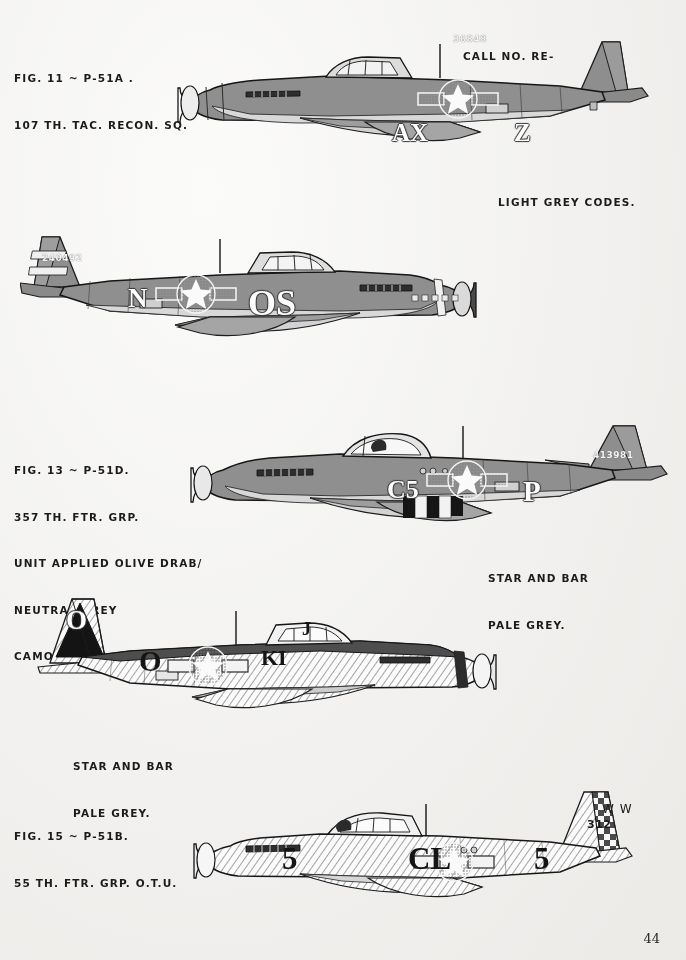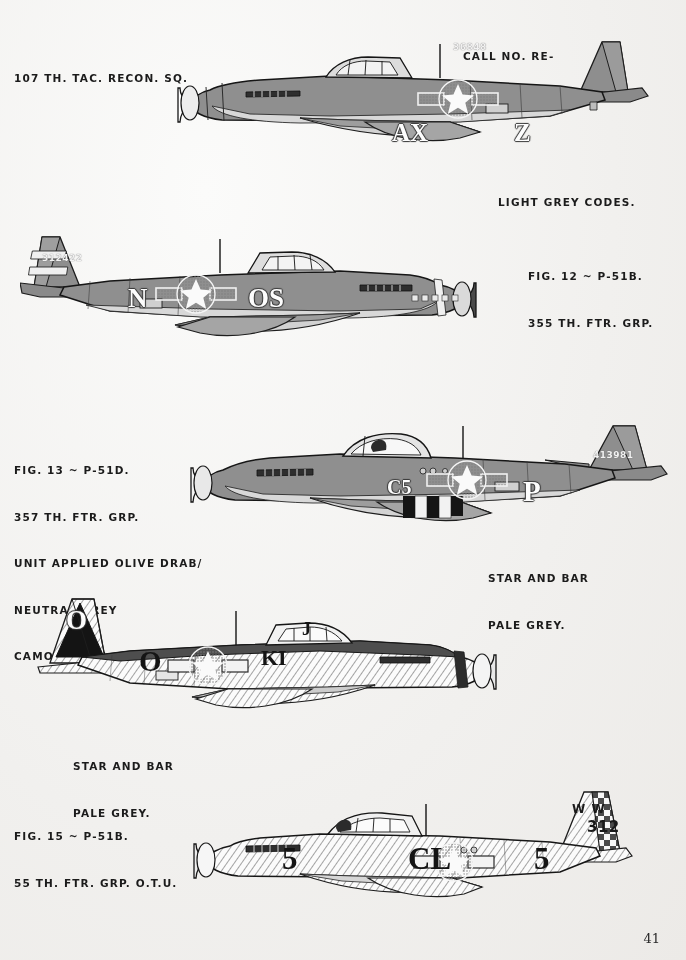--- a/index.html
+++ b/index.html
@@ -66,20 +66,21 @@
   }
   .serial.white { color: #f2f2f2; text-shadow: 0 0 1px #555; }
   .serial.black { color: #1a1a1a; }
 </style>
 </head>
 <body>
 
 <div class="page">
 
   <div class="caption" style="left:14px; top:40px;">
+    <div>FIG. 11 ~ P-51A .</div>
     <div>107 TH. TAC. RECON. SQ.</div>
   </div>
 
   <div class="caption" style="left:463px; top:18px;">
     <div>CALL No. RE-</div>
     <div>MARKED ON FIN.</div>
   </div>
 
   <div class="caption" style="left:498px; top:164px;">
     <div>LIGHT GREY CODES.</div>
@@ -151,27 +152,23 @@
       <g>
         <rect x="268" y="63" width="26" height="12" fill="url(#dotA)" stroke="#f0f0f0" stroke-width="1.6"></rect>
         <rect x="322" y="63" width="26" height="12" fill="url(#dotA)" stroke="#f0f0f0" stroke-width="1.6"></rect>
         <circle cx="308" cy="69" r="19" fill="url(#dotA)" stroke="#f5f5f5" stroke-width="1.4"></circle>
         <polygon points="308,54 312.6,64.6 324,65.4 315.3,72.8 318.2,84 308,77.8 297.8,84 300.7,72.8 292,65.4 303.4,64.6" fill="#fafafa"></polygon>
       </g>
     </svg>
 
     <span class="mark white" style="left:242px; top:90px; font-size:25px;">AX</span>
     <span class="mark white" style="left:364px; top:90px; font-size:25px;">Z</span>
-    <span class="serial white" style="left:303px; top:12px;">36848</span>
-  </div>
-
-  <div class="caption" style="left:528px; top:238px;">
-    <div>FIG. 12 ~ P-51B.</div>
-    <div>355 TH. FTR. GRP.</div>
-  </div>
+    <span class="serial white" style="left:303px; top:4px;">36848</span>
+  </div>
+
 
   <div class="plate" style="left:20px; top:215px;">
     <svg width="490" height="150" viewBox="0 0 490 150">
       <defs>
         <pattern id="dotB" width="3" height="3" patternUnits="userSpaceOnUse">
           <circle cx="1" cy="1" r="0.75" fill="#7d7d7d"></circle>
         </pattern>
       </defs>
 
       <path d="M60,72 L40,22 L22,22 L14,72 Z" fill="#8e8e8e" stroke="#1d1d1d" stroke-width="1.3"></path>
@@ -234,22 +231,22 @@
       </g>
 
       <g>
         <rect x="136" y="73" width="26" height="12" fill="url(#dotB)" stroke="#f0f0f0" stroke-width="1.6"></rect>
         <rect x="190" y="73" width="26" height="12" fill="url(#dotB)" stroke="#f0f0f0" stroke-width="1.6"></rect>
         <circle cx="176" cy="79" r="19" fill="url(#dotB)" stroke="#f5f5f5" stroke-width="1.4"></circle>
         <polygon points="176,64 180.6,74.6 192,75.4 183.3,82.8 186.2,94 176,87.8 165.8,94 168.7,82.8 160,75.4 171.4,74.6" fill="#fafafa"></polygon>
       </g>
     </svg>
     <span class="mark white" style="left:108px; top:70px; font-size:27px;">N</span>
-    <span class="mark white" style="left:228px; top:70px; font-size:27px;">OS</span>
-    <span class="serial white" style="left:22px; top:38px;">312422</span>
+    <span class="mark white" style="left:228px; top:70px; font-size:36px;">OS</span>
+    <span class="serial white" style="left:22px; top:38px;">240492</span>
   </div>
 
   <div class="caption" style="left:14px; top:432px;">
     <div>FIG. 13 ~ P-51D.</div>
     <div>357 TH. FTR. GRP.</div>
     <div>UNIT APPLIED OLIVE DRAB/</div>
     <div>NEUTRAL GREY</div>
     <div>CAMOUFLAGE.</div>
   </div>
 
@@ -327,21 +324,21 @@
         <rect x="286" y="84" width="12" height="20" fill="#151515"></rect>
       </g>
 
       <g>
         <rect x="262" y="62" width="26" height="12" fill="url(#dotC)" stroke="#f0f0f0" stroke-width="1.6"></rect>
         <rect x="316" y="62" width="26" height="12" fill="url(#dotC)" stroke="#f0f0f0" stroke-width="1.6"></rect>
         <circle cx="302" cy="68" r="19" fill="url(#dotC)" stroke="#f5f5f5" stroke-width="1.4"></circle>
         <polygon points="302,53 306.6,63.6 318,64.4 309.3,71.8 312.2,83 302,76.8 291.8,83 294.7,71.8 286,64.4 297.4,63.6" fill="#fafafa"></polygon>
       </g>
     </svg>
-    <span class="mark white" style="left:222px; top:65px; font-size:20px;">C5</span>
+    <span class="mark white" style="left:222px; top:65px; font-size:26px;">C5</span>
     <span class="mark white" style="left:358px; top:65px; font-size:29px;">P</span>
     <span class="serial white" style="left:428px; top:38px;">413981</span>
   </div>
 
 
   <div class="caption" style="left:73px; top:728px;">
     <div>STAR AND BAR</div>
     <div>PALE GREY.</div>
   </div>
 
@@ -489,19 +486,19 @@
         <rect x="254" y="76" width="26" height="12" fill="#f3f3f3" stroke="#2a2a2a" stroke-width="1.2"></rect>
         <rect x="308" y="76" width="26" height="12" fill="#f3f3f3" stroke="#2a2a2a" stroke-width="1.2"></rect>
         <circle cx="294" cy="82" r="19" fill="url(#dotE)" stroke="#f5f5f5" stroke-width="1.4"></circle>
         <polygon points="294,67 298.6,77.6 310,78.4 301.3,85.8 304.2,97 294,90.8 283.8,97 286.7,85.8 278,78.4 289.4,77.6" fill="#fafafa"></polygon>
       </g>
     </svg>
 
     <span class="mark black" style="left:122px; top:63px; font-size:31px;">5</span>
     <span class="mark black" style="left:248px; top:63px; font-size:31px;">CL</span>
     <span class="mark black" style="left:374px; top:63px; font-size:31px;">5</span>
-    <span class="serial black" style="left:412px; top:22px; font-size:12px; letter-spacing:1px; font-weight:700;">W W</span>
-    <span class="serial black" style="left:427px; top:38px; font-size:15px; letter-spacing:0.5px; font-weight:700;">312</span>
-  </div>
-
-  <div class="pageno">41</div>
+    <span class="serial black" style="left:442px; top:22px; font-size:12px; letter-spacing:1px; font-weight:400;">W W</span>
+    <span class="serial black" style="left:427px; top:38px; font-size:11px; letter-spacing:0.5px; font-weight:700;">312</span>
+  </div>
+
+  <div class="pageno">44</div>
 
 </div>
 
 </body></html>

